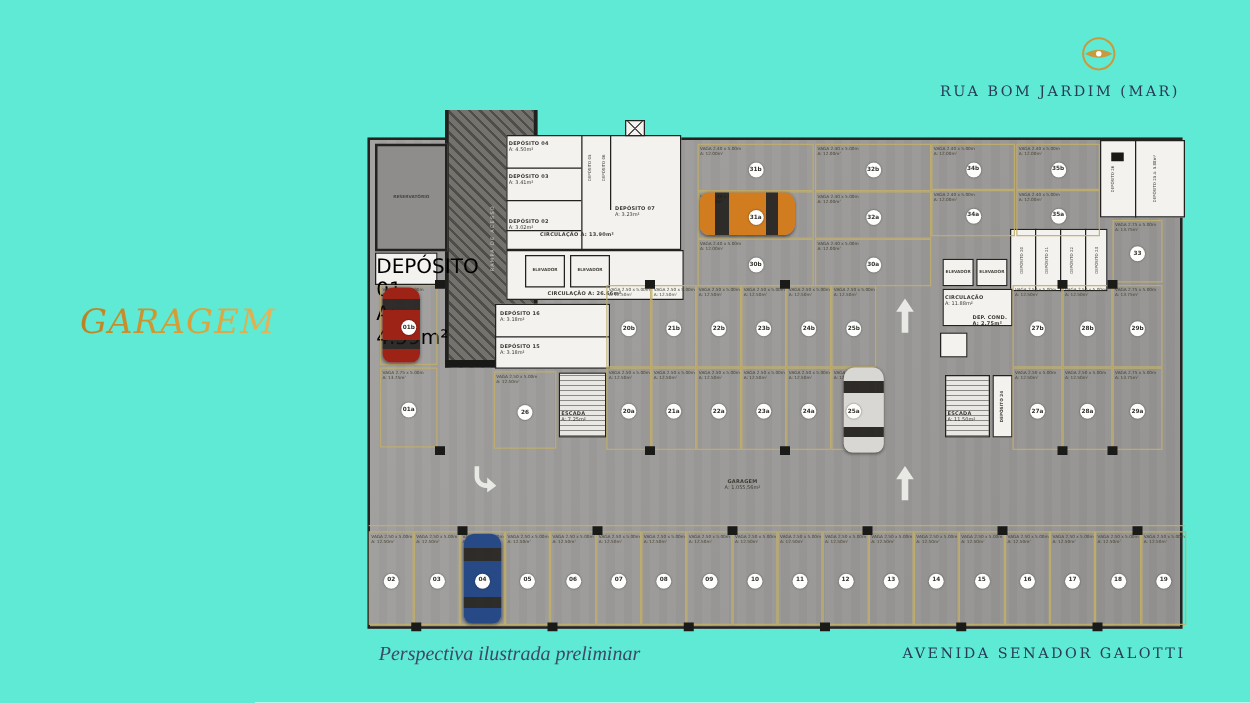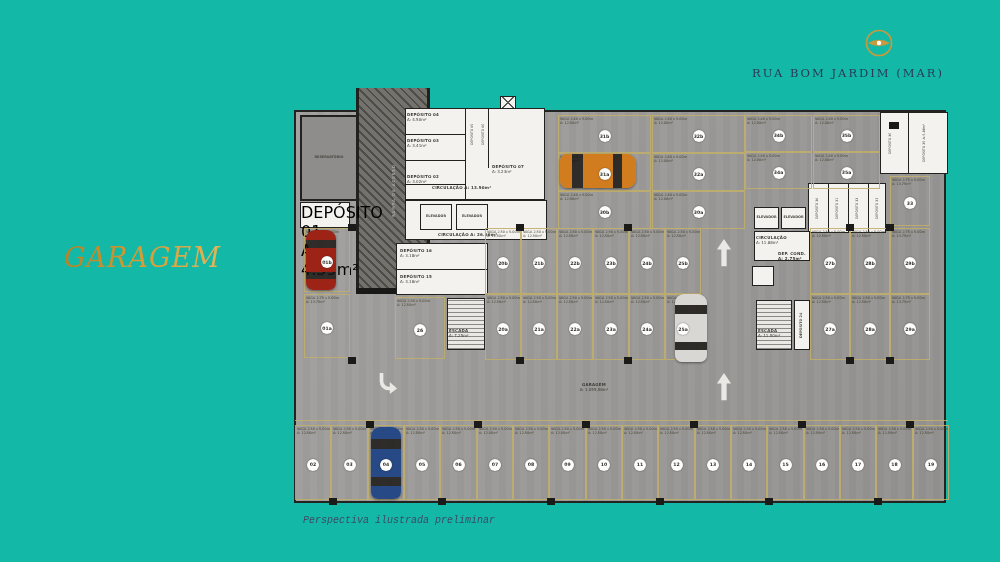--- a/index.html
+++ b/index.html
@@ -1,29 +1,29 @@
 <!DOCTYPE html>
 <html><head>
 <meta charset="utf-8">
 <style>
   html,body{margin:0;padding:0;background:#fff;}
-  .canvas{position:relative;width:1000px;height:562px;background:#14b8a6;overflow:hidden;
+  .canvas{position:relative;width:1000px;height:562px;background:#5eead4;overflow:hidden;
           font-family:"DejaVu Sans",sans-serif;}
   
   .title{position:absolute;left:64px;top:240px;width:220px;
          font-family:"DejaVu Serif",serif;font-style:italic;font-size:27px;line-height:1.32;
          letter-spacing:1px;color:#cf9b3a;
          background:linear-gradient(105deg,#b97f22 0%,#d79c33 35%,#eccb7c 100%);
          -webkit-background-clip:text;background-clip:text;-webkit-text-fill-color:transparent;}
   .street{position:absolute;font-family:"DejaVu Serif",serif;font-size:11.5px;letter-spacing:2px;
           color:#2b3a55;}
   .street-top{left:752px;top:66px;}
   .street-bottom{left:722px;top:515px;}
-  .caption{position:absolute;left:303px;top:515px;font-family:Liberation Mono, monospace;
-           font-style:italic;font-size:10px;color:#3d4a66;}
+  .caption{position:absolute;left:303px;top:515px;font-family:Liberation Serif, serif;
+           font-style:italic;font-size:16px;color:#3d4a66;}
   .logo{position:absolute;left:860px;top:24px;width:38px;height:38px;}
   
   .plan{position:absolute;left:292px;top:88px;width:660px;height:420px;}
   .slab{position:absolute;left:2px;top:22px;width:652px;height:393px;
         background:#9c9b99;border:2.5px solid #232322;
         background-image:linear-gradient(115deg,rgba(255,255,255,.06),rgba(0,0,0,.06)),
         repeating-linear-gradient(90deg,rgba(255,255,255,.02) 0 7px,rgba(0,0,0,.02) 7px 14px);}
   .plan *{box-sizing:border-box;}
   .room{position:absolute;}
   .room.white{background:#f3f2ef;border:1.5px solid #21211f;}
@@ -61,20 +61,21 @@
 
   <div class="logo">
     <svg viewBox="0 0 38 38" width="38" height="38">
       <circle cx="19" cy="19" r="12.5" fill="none" stroke="#c99a3d" stroke-width="1.6"></circle>
       <path d="M8 19 Q19 12.5 30 19 Q19 25.5 8 19 Z" fill="#c99a3d"></path>
       <circle cx="19" cy="19" r="2.2" fill="#fff"></circle>
     </svg>
   </div>
 
   <div class="street street-top">RUA BOM JARDIM (MAR)</div>
+  <div class="street street-bottom">AVENIDA SENADOR GALOTTI</div>
 
   <div class="title">
     <span>GARAGEM</span><br>
   </div>
 
   <div class="caption">Perspectiva ilustrada preliminar</div>
 
   <div class="plan" id="plan">
     <div class="slab"></div>
     <div id="plan-layer">

